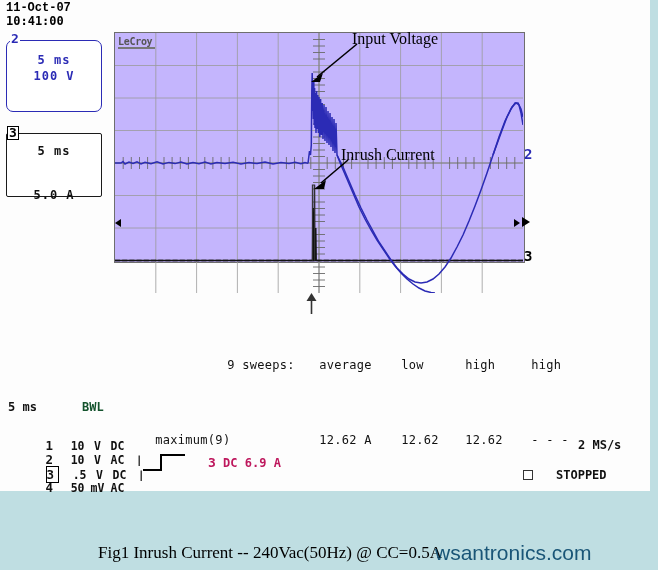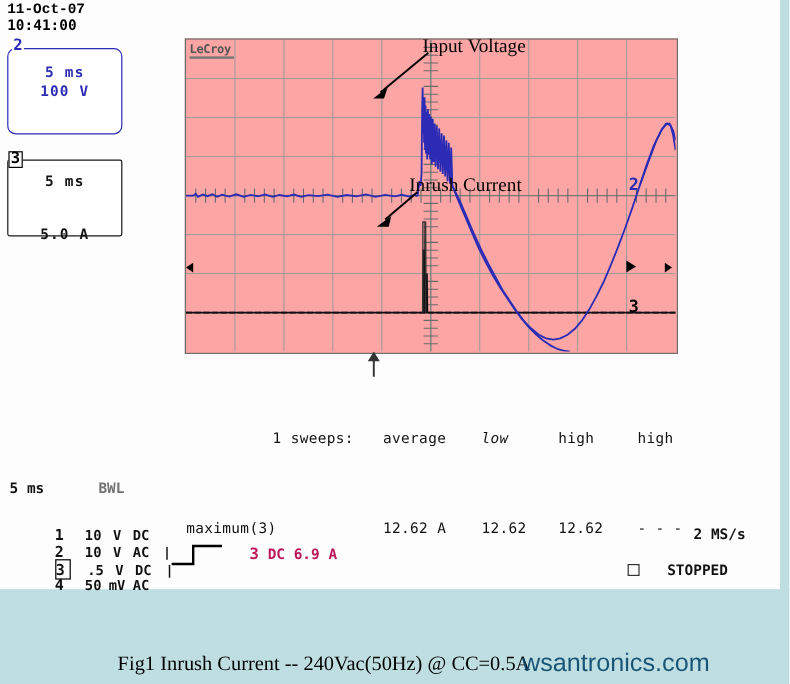--- a/index.html
+++ b/index.html
@@ -22,22 +22,22 @@
 
   
   .chbox{position:absolute;border:1.5px solid #2b2bb5;border-radius:7px;background:#ffffff;}
   .chbox.ch3{border-color:#1a1a1a;border-radius:2px;}
   .chbox .l1,.chbox .l2{position:absolute;left:0;width:100%;text-align:center;font-size:12px;color:#2b2bb5;font-weight:bold;letter-spacing:1px;}
   .chbox.ch3 .l1,.chbox.ch3 .l2{color:#111;}
   .chbadge{position:absolute;font-size:13px;font-weight:bold;color:#2b2bb5;background:#fff;padding:0 1px;line-height:12px;}
   .chbadge.k3{color:#000;border:1.5px solid #000;}
 
   
-  #grat{position:absolute;left:114px;top:32px;width:411px;height:263px;
-        background:#fca5a5;border:1.5px solid #6e6e6e;box-sizing:border-box;margin-left:40px;}
+  #grat{position:absolute;left:114px;top:32px;width:411px;height:231px;
+        background:#c4b5fd;border:1.5px solid #6e6e6e;box-sizing:border-box;}
   #gridsvg{position:absolute;left:0;top:0;}
   .lecroy{position:absolute;left:117px;top:36px;font-size:10px;font-weight:bold;color:#555;
           letter-spacing:-0.3px;line-height:11px;}
   .lecroy .ul{display:block;border-bottom:2px solid #777;width:37px;}
 
   
   .anno{position:absolute;font-family:"Liberation Serif", serif;font-size:16px;color:#000;white-space:nowrap;}
   #anno-iv{left:352px;top:30px;}
   #anno-ic{left:341px;top:146px;}
 
@@ -48,21 +48,21 @@
 
   
   #meas{position:absolute;left:110px;top:313px;font-size:12px;color:#111;white-space:pre;line-height:15px;letter-spacing:0.3px;}
   #meas .hdr{display:block;}
   #meas .row{display:block;}
   .m-col{display:inline-block;text-align:left;}
 
   
   #status{position:absolute;left:0;top:398px;width:650px;height:92px;}
   .st-tb{position:absolute;left:8px;top:2px;font-size:12px;color:#111;font-weight:bold;}
-  .st-bwl{position:absolute;left:82px;top:2px;font-size:12px;color:#737373;font-weight:bold;}
+  .st-bwl{position:absolute;left:82px;top:2px;font-size:12px;color:#14532d;font-weight:bold;}
   .chrow{position:absolute;left:4px;font-size:11.5px;color:#111;white-space:pre;font-weight:bold;}
   .chrow .n{display:inline-block;width:11px;font-weight:bold;font-size:12.5px;}
   .chrow .v{display:inline-block;width:28px;text-align:right;}
   .chrow .u{display:inline-block;width:26px;text-align:center;}
   .chrow .c{display:inline-block;width:26px;}
   .chrow .bw{font-size:9px;}
   .chrow .boxed{border:1.2px solid #000;padding:0 0px;}
   .st-rate{position:absolute;left:578px;top:40px;font-size:12px;color:#111;font-weight:bold;}
   .st-stopped{position:absolute;left:556px;top:70px;font-size:12px;color:#111;font-weight:bold;}
   .st-sq{position:absolute;left:523px;top:72px;width:8px;height:8px;border:1.2px solid #333;}
@@ -275,24 +275,24 @@
   </svg>
 
   <div class="edge-mark" id="mark2">2</div>
   <div class="edge-mark" id="mark3">3</div>
   <svg style="position:absolute;left:521px;top:216px;" width="12" height="12">
     <polygon points="9,6 1,1 1,11" fill="#000"></polygon>
   </svg>
 
   <div id="meas">
     <span class="hdr">
-      <span class="m-col" style="width:72px;"></span><span class="m-col" style="width:92px;">1 sweeps:</span><span class="m-col" style="width:82px;">average</span><span class="m-col" style="width:64px;font-style:italic;">low</span><span class="m-col" style="width:66px;">high</span><span class="m-col">high</span>
+      <span class="m-col" style="width:72px;"></span><span class="m-col" style="width:92px;">9 sweeps:</span><span class="m-col" style="width:82px;">average</span><span class="m-col" style="width:64px;">low</span><span class="m-col" style="width:66px;">high</span><span class="m-col">high</span>
     </span>
     <span class="row">
-      <span class="m-col" style="width:164px;">maximum(3)</span><span class="m-col" style="width:82px;">12.62 A</span><span class="m-col" style="width:64px;">12.62</span><span class="m-col" style="width:66px;">12.62</span><span class="m-col">- - -</span>
+      <span class="m-col" style="width:164px;">maximum(9)</span><span class="m-col" style="width:82px;">12.62 A</span><span class="m-col" style="width:64px;">12.62</span><span class="m-col" style="width:66px;">12.62</span><span class="m-col">- - -</span>
     </span>
   </div>
 
   <div id="status">
     <div class="st-tb">5 ms</div>
     <div class="st-bwl">BWL</div>
 
     <div class="chrow" style="top:26px;">
       <span class="n">1</span><span class="v">10</span><span class="u">V</span><span class="c">DC</span>
     </div>

